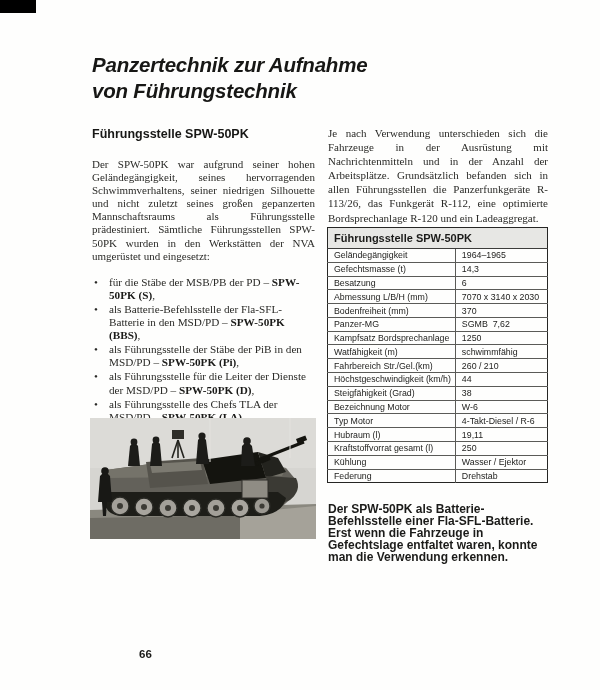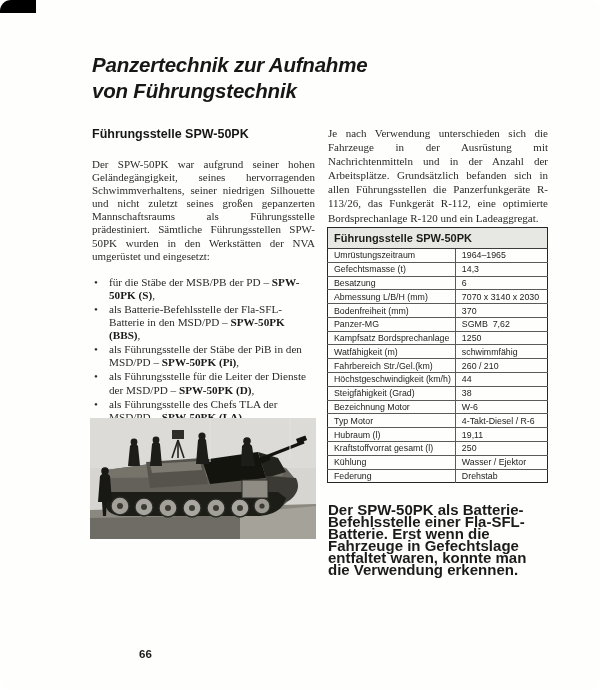--- a/index.html
+++ b/index.html
@@ -1,19 +1,19 @@
 <!DOCTYPE html>
 <html><head>
 <meta charset="utf-8">
 <style>
   html,body { margin:0; padding:0; }
   body { background:#ffffff; font-family:"Liberation Sans", sans-serif; }
   .page {
     position:relative; width:600px; height:690px; background:#fefefd;
-    overflow:hidden; color:#1d1d1b;border-radius:11px;
+    overflow:hidden; color:#1d1d1b;
   }
   .corner-mark {
     position:absolute; left:0; top:0; width:36px; height:13px; background:#000;
   }
   .chapter-title {
     position:absolute; left:92px; top:52px; width:320px;
     font-family:"Liberation Sans", sans-serif;
     font-weight:bold; font-style:italic;
     font-size:20.5px; line-height:26px; letter-spacing:-0.2px; color:#171715;
   }
@@ -61,21 +61,21 @@
     border-bottom:0.8px solid #5a5a57;
     padding:1.4px 4px 1.4px 6px;
     height:9.4px; vertical-align:middle;
     white-space:nowrap; overflow:hidden;
   }
   table.spec-table td.label-cell { width:106px; border-right:0.8px solid #5a5a57; }
   table.spec-table tr:last-child td { border-bottom:none; }
   .table-caption {
     position:absolute; left:328px; top:504px; width:221px;
     font-family:"Liberation Sans", sans-serif; font-weight:bold;
-    font-size:15px; line-height:11.9px; color:#1b1b19;
+    font-size:12px; line-height:11.9px; color:#1b1b19;
   }
   .photo-frame {
     position:absolute; left:90px; top:418px; width:226px; height:121px;
     background:#d6d5d1; overflow:hidden;
   }
   .photo-frame svg { display:block; }
   .page-number {
     position:absolute; left:92px; top:648px;
     font-family:"Liberation Sans", sans-serif; font-weight:bold;
     font-size:11.5px; color:#1b1b19;padding-left:47px;
@@ -129,21 +129,21 @@
 
   <div class="spec-table-wrap">
     <table class="spec-table">
       <thead>
         <tr>
           <th colspan="2">Führungsstelle SPW-50PK</th>
         </tr>
       </thead>
       <tbody>
   <tr>
-    <td class="label-cell">Umrüstungszeitraum</td>
+    <td class="label-cell">Geländegängigkeit</td>
     <td class="value-cell">1964–1965</td>
   </tr>
 
   <tr>
     <td class="label-cell">Gefechtsmasse (t)</td>
     <td class="value-cell">14,3</td>
   </tr>
 
   <tr>
     <td class="label-cell">Besatzung</td>

